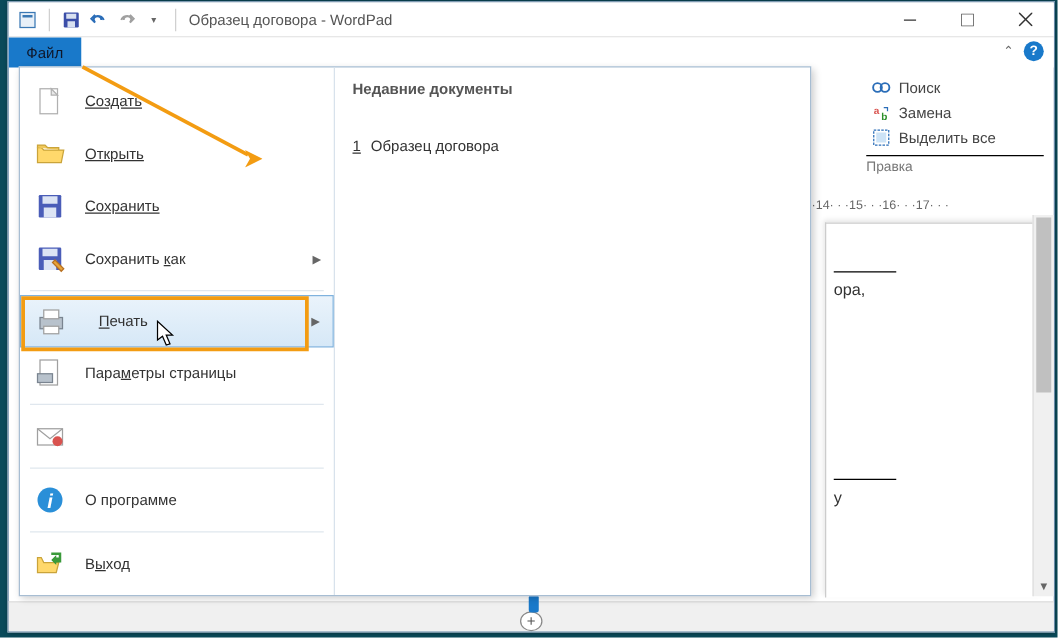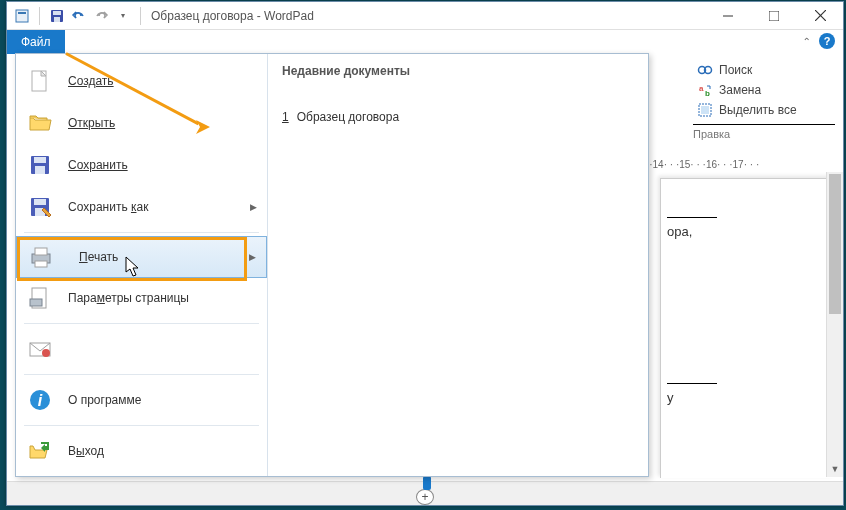--- a/index.html
+++ b/index.html
@@ -6,21 +6,21 @@
 body { background: #0a4a5a; width: 846px; height: 510px; overflow: hidden; position: relative; }
 .window { position: absolute; left: 6px; top: 1px; width: 838px; height: 505px; background: #fff; border: 1px solid #6a8ba8; box-shadow: 0 0 4px rgba(0,0,0,.4); }
 .titlebar { height: 28px; display: flex; align-items: center; background: #fff; border-bottom: 1px solid #e0e0e0; font-size: 12px; }
 .qat { display: flex; align-items: center; gap: 4px; padding: 0 6px; }
 .qat-icon { width: 18px; height: 18px; display: flex; align-items: center; justify-content: center; }
 .qat-sep { width: 1px; height: 18px; background: #d0d0d0; margin: 0 4px; }
 .title-text { color: #555; }
 .win-controls { margin-left: auto; display: flex; }
 .win-btn { width: 46px; height: 28px; display: flex; align-items: center; justify-content: center; font-size: 14px; }
 .ribbon-bar { height: 24px; background: #fff; display: flex; align-items: center; position: relative; }
-.file-tab { background: #1979ca; color: #ffffff; padding: 4px 14px; font-size: 12px; height: 24px; display: flex; align-items: center; }
+.file-tab { background: #1979ca; color: #0f172a; padding: 4px 14px; font-size: 12px; height: 24px; display: flex; align-items: center; }
 .ribbon-help { position: absolute; right: 8px; top: 3px; display: flex; gap: 8px; align-items: center; }
 .help-icon { width: 16px; height: 16px; background: #1979ca; border-radius: 50%; color: #fff; font-size: 11px; display: flex; align-items: center; justify-content: center; font-weight: bold; }
 .chevron { color: #666; font-size: 10px; }
 .side-panel { position: absolute; right: 8px; top: 58px; width: 142px; font-size: 12px; }
 .side-item { display: flex; align-items: center; gap: 6px; padding: 2px 4px; color: #444; }
 .side-label { border-top: 1px solid #000000; color: #777; font-size: 11px; padding: 3px 0; margin-top: 4px; }
 .ruler-area { position: absolute; left: 630px; top: 154px; right: 8px; height: 16px; font-size: 10px; color: #666; white-space: nowrap; overflow: hidden; display: flex; align-items: center; }
 .doc-area { position: absolute; left: 653px; top: 176px; width: 175px; height: 300px; background: #fff; border-left: 1px solid #ccc; border-top: 1px solid #ccc; box-shadow: -2px -2px 4px rgba(0,0,0,.1); font-family: "Courier New", monospace; font-size: 13px; padding: 20px 6px; color: #333; overflow: hidden; }
 .doc-line { margin: 6px 0; }
 .doc-sep { border-top: 1px solid #000; width: 50px; margin: 18px 0 6px; }

